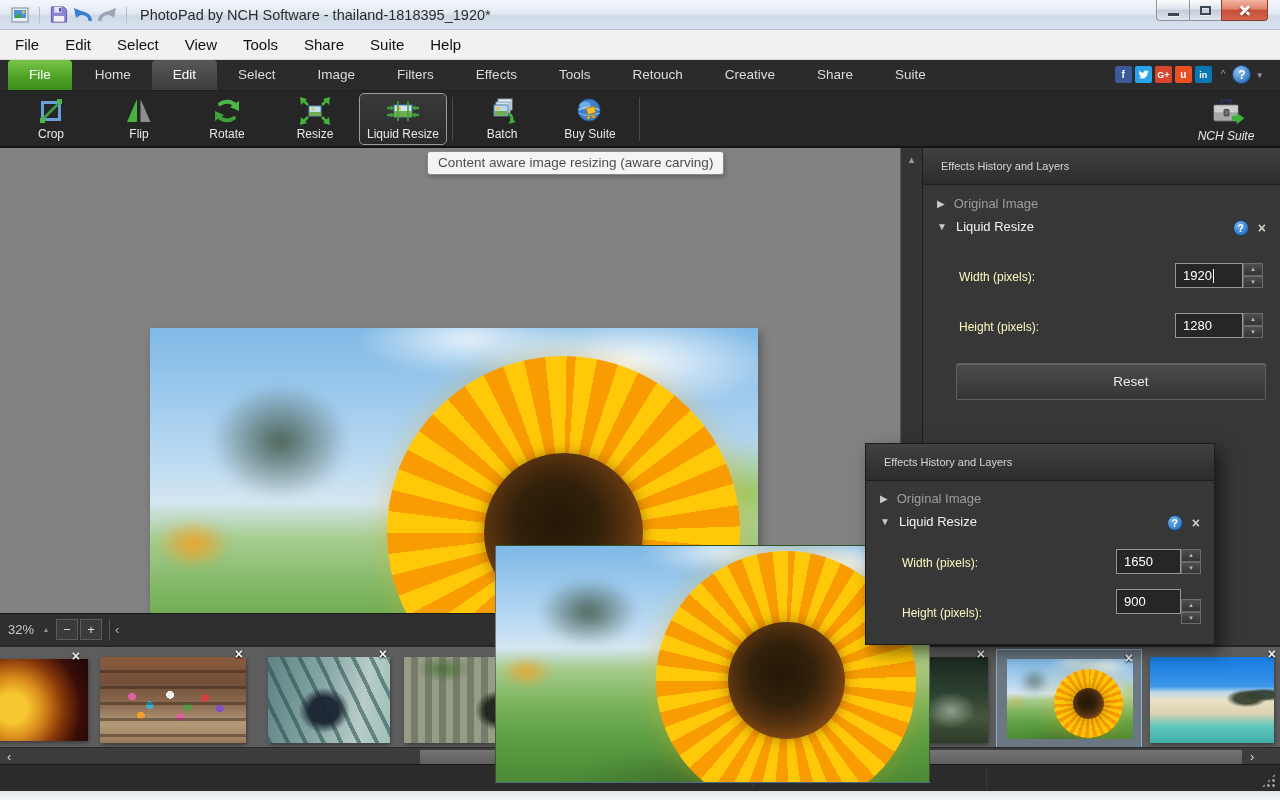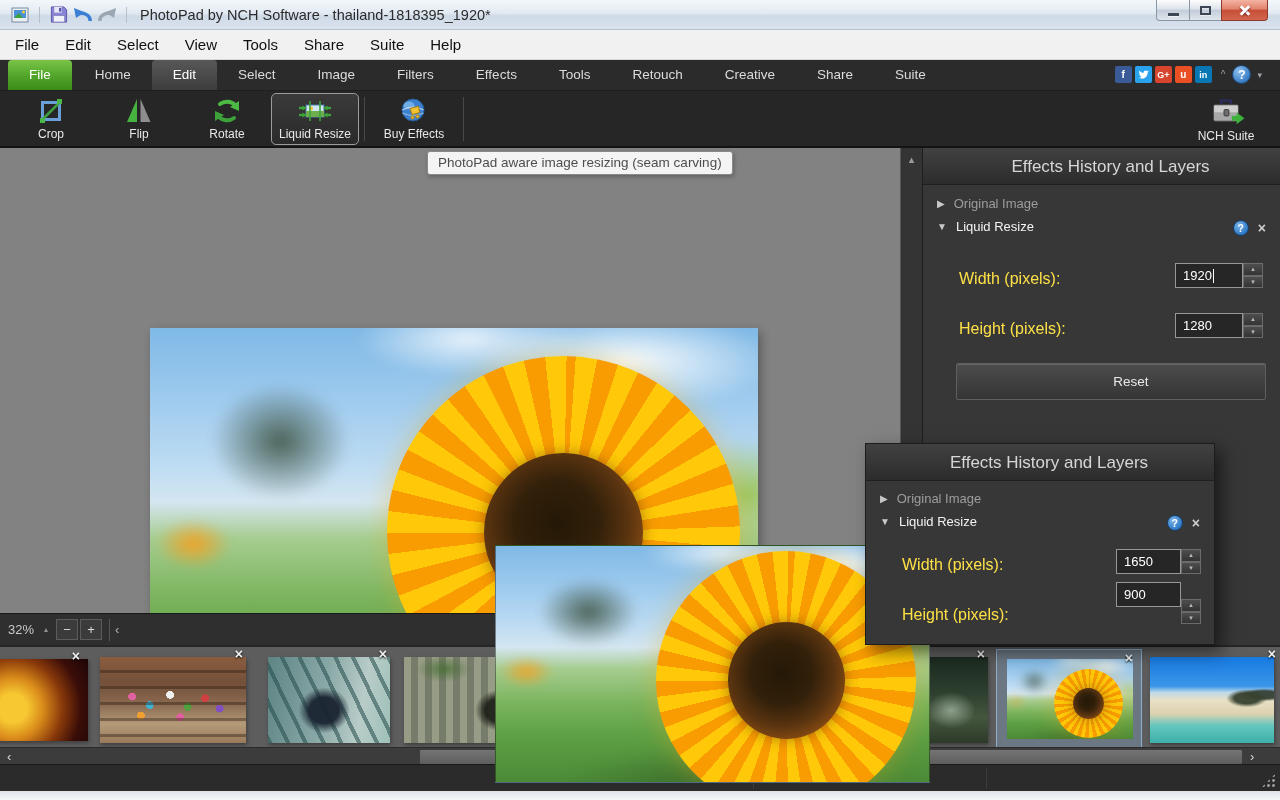--- a/index.html
+++ b/index.html
@@ -53,21 +53,21 @@
 
   
   #toolbar{position:absolute;left:0;top:90px;width:1280px;height:58px;background:#262626;
     border-top:1px solid #1f1f1f;border-bottom:2px solid #131313;display:flex;align-items:center;
     padding-left:7px;z-index:10;}
   .tbtn{width:88px;height:52px;display:flex;flex-direction:column;align-items:center;justify-content:center;
     gap:1px;cursor:pointer;border:1px solid transparent;}
   .tbtn .lab{font-size:12px;color:#e8e8e8;white-space:nowrap;text-align:center;}
   .tbtn.sel{border:1px solid #9b9b9b;border-radius:5px;background:linear-gradient(#3a3a3a,#2a2a2a);}
   .vsep{width:1px;height:44px;background:#484848;margin:0 5px;}
-  #nchsuite{position:absolute;right:10px;top:3px;}
+  #nchsuite{position:absolute;right:10px;top:3px;font-style:italic;}
 
   
   #canvas{position:absolute;left:0;top:148px;width:900px;height:465px;background:#828282;z-index:1;}
   .photo{position:absolute;overflow:hidden;
     background:linear-gradient(180deg,#7fb9e6 0%,#9fcbee 18%,#bedcf3 34%,#d4e6f0 43%,#a6cd90 52%,#7cb55f 66%,#5ea045 80%,#4c8a36 100%);}
   .haze{position:absolute;inset:-5%;filter:blur(5px);background:
     radial-gradient(ellipse 32% 16% at 76% 12%,rgba(255,255,255,.95),rgba(255,255,255,0) 70%),
     radial-gradient(ellipse 24% 12% at 52% 7%,rgba(255,255,255,.8),rgba(255,255,255,0) 70%),
     radial-gradient(ellipse 16% 20% at 24% 30%,rgba(42,62,38,.75),rgba(42,62,38,0) 65%),
     radial-gradient(ellipse 8% 8% at 11% 53%,rgba(248,158,28,.9),rgba(248,158,28,0) 70%),
@@ -98,32 +98,32 @@
   .zbtn{width:22px;height:21px;background:#3b3b3b;border:1px solid #5c5c5c;color:#ddd;font-size:13px;
     display:flex;align-items:center;justify-content:center;cursor:pointer;margin-right:2px;}
   #zoombar .zsep{width:1px;height:22px;background:#555;margin:0 5px;}
   #zoombar .arr{color:#b0b0b0;font-size:13px;cursor:pointer;}
 
   
   .ehl-panel{position:absolute;background:#373737;color:#e5e5e5;}
   #rightpanel{left:922px;top:148px;width:358px;height:497px;border-left:1px solid #1e1e1e;z-index:2;}
   #floatpanel{left:865px;top:443px;width:350px;height:202px;overflow:hidden;border:1px solid #1c1c1c;
     box-shadow:7px 7px 16px rgba(0,0,0,.5);z-index:6;}
-  .ehl-header{height:37px;line-height:37px;padding-left:18px;font-size:17px;color:#d6d6d6;
-    background:linear-gradient(180deg,#414141,#2c2c2c);border-bottom:1px solid #1f1f1f;text-align:center;}
+  .ehl-header{height:37px;line-height:37px;padding-left:18px;font-size:11px;color:#d6d6d6;
+    background:linear-gradient(180deg,#414141,#2c2c2c);border-bottom:1px solid #1f1f1f;}
   .ehl-row{position:absolute;left:14px;display:flex;align-items:center;gap:9px;font-size:13px;cursor:pointer;}
   .ehl-row .tri{font-size:10px;color:#c9c9c9;}
   .row-muted{color:#9d9d9d;}
   .row-bright{color:#f2f2f2;}
   .mini-help{width:16px;height:16px;border-radius:50%;color:#fff;font-size:10.5px;font-weight:bold;text-align:center;
     line-height:15px;background:radial-gradient(circle at 35% 30%,#7ab4e8,#2f7ac6 70%,#215a96);
     border:1px solid #16406e;cursor:pointer;}
   .mini-x{color:#cfcfcf;font-size:14px;font-weight:bold;cursor:pointer;line-height:14px;}
   .panel-icons{position:absolute;right:14px;display:flex;align-items:center;gap:9px;}
-  .fld-label{position:absolute;font-size:16px;color:#fde047;}
+  .fld-label{position:absolute;font-size:12px;color:#fef9c3;}
   .numin{position:absolute;width:68px;height:25px;background:#262626;border:1px solid #979797;
     color:#fff;font-size:13px;display:flex;align-items:center;padding-left:7px;cursor:text;}
   .tcaret{display:inline-block;width:1px;height:14px;background:#fff;margin-left:1px;}
   .spin{position:absolute;width:20px;height:25px;display:flex;flex-direction:column;}
   .spin span{flex:1;background:linear-gradient(#4e4e4e,#343434);border:1px solid #6b6b6b;font-size:7px;
     line-height:10px;color:#b8b8b8;text-align:center;cursor:pointer;}
   .reset-btn{position:absolute;left:33px;width:310px;height:37px;border:1px solid #5f5f5f;border-radius:2px;
     background:linear-gradient(180deg,#4c4c4c,#353535);box-shadow:inset 0 1px 0 #666;
     color:#eaeaea;font-size:13.5px;text-align:center;line-height:35px;cursor:pointer;padding-left:40px;}
 
@@ -288,50 +288,78 @@
     </div>
     <div class="tbtn">
       <svg width="30" height="30" viewBox="0 0 30 30">
           <path d="M8 8 A10 8 0 0 1 23 9" fill="none" stroke="#4cb944" stroke-width="4" stroke-linecap="round"></path>
           <polygon points="27,5 27,15 18,11" fill="#4cb944"></polygon>
           <path d="M22 22 A10 8 0 0 1 7 21" fill="none" stroke="#3da23a" stroke-width="4" stroke-linecap="round"></path>
           <polygon points="3,25 3,15 12,19" fill="#3da23a"></polygon>
         </svg>
       <span class="lab">Rotate</span>
     </div>
+    <div class="tbtn">
+      <svg width="34" height="30" viewBox="0 0 34 30">
+          <rect x="11" y="10" width="12" height="10" fill="#bfe0f2" stroke="#5a8ab0"></rect>
+          <rect x="11" y="16" width="12" height="4" fill="#6fae4e"></rect>
+          <circle cx="15" cy="13" r="1.5" fill="#f2c230"></circle>
+          <line x1="10" y1="9" x2="5" y2="4" stroke="#45b33e" stroke-width="2.5"></line>
+          <polygon points="2,1 9,3 3,9" fill="#45b33e"></polygon>
+          <line x1="24" y1="9" x2="29" y2="4" stroke="#45b33e" stroke-width="2.5"></line>
+          <polygon points="32,1 25,3 31,9" fill="#45b33e"></polygon>
+          <line x1="10" y1="21" x2="5" y2="26" stroke="#45b33e" stroke-width="2.5"></line>
+          <polygon points="2,29 9,27 3,21" fill="#45b33e"></polygon>
+          <line x1="24" y1="21" x2="29" y2="26" stroke="#45b33e" stroke-width="2.5"></line>
+          <polygon points="32,29 25,27 31,21" fill="#45b33e"></polygon>
+        </svg>
+      <span class="lab">Resize</span>
+    </div>
     <div class="tbtn sel">
       <svg width="34" height="30" viewBox="0 0 34 30">
           <rect x="8" y="9" width="18" height="12" fill="#cfe6f4" stroke="#4a7aa8"></rect>
           <rect x="8" y="15" width="18" height="6" fill="#6fae4e"></rect>
           <circle cx="13" cy="12.5" r="2" fill="#f2c230"></circle>
           <line x1="12" y1="5" x2="12" y2="25" stroke="#3da23a" stroke-width="1.6"></line>
           <line x1="22" y1="5" x2="22" y2="25" stroke="#3da23a" stroke-width="1.6"></line>
           <line x1="1" y1="12" x2="5" y2="12" stroke="#3da23a" stroke-width="2.4"></line>
           <polygon points="9,12 4.5,9.6 4.5,14.4" fill="#3da23a"></polygon>
           <line x1="33" y1="12" x2="29" y2="12" stroke="#3da23a" stroke-width="2.4"></line>
           <polygon points="25,12 29.5,9.6 29.5,14.4" fill="#3da23a"></polygon>
           <line x1="1" y1="19" x2="5" y2="19" stroke="#3da23a" stroke-width="2.4"></line>
           <polygon points="9,19 4.5,16.6 4.5,21.4" fill="#3da23a"></polygon>
           <line x1="33" y1="19" x2="29" y2="19" stroke="#3da23a" stroke-width="2.4"></line>
           <polygon points="25,19 29.5,16.6 29.5,21.4" fill="#3da23a"></polygon>
         </svg>
       <span class="lab">Liquid Resize</span>
     </div>
     <div class="vsep"></div>
     <div class="tbtn">
+      <svg width="34" height="30" viewBox="0 0 34 30">
+          <rect x="13" y="3" width="14" height="11" fill="#e8f2f8" stroke="#8a9ab0"></rect>
+          <rect x="11" y="6" width="14" height="11" fill="#cfe6f4" stroke="#8a9ab0"></rect>
+          <rect x="9" y="9" width="14" height="11" fill="#b8d8ee" stroke="#5a7a9a"></rect>
+          <rect x="9.6" y="15" width="12.8" height="4.4" fill="#6fae4e"></rect>
+          <circle cx="13" cy="12.5" r="1.8" fill="#f2c230"></circle>
+          <path d="M24 18 q4 2 2.5 7" fill="none" stroke="#3db23a" stroke-width="3"></path>
+          <polygon points="23.5,28 30.5,26 26.5,21.5" fill="#3db23a"></polygon>
+        </svg>
+      <span class="lab">Batch</span>
+    </div>
+    <div class="tbtn">
       <svg width="32" height="30" viewBox="0 0 32 30">
           <circle cx="15" cy="14" r="11" fill="#3d7fd0" stroke="#24578f"></circle>
           <ellipse cx="11" cy="9.5" rx="5.5" ry="4" fill="#7ab4e8" opacity="0.85"></ellipse>
           <path d="M4.5 14 q10.5 -6 21 0" stroke="#bcd8f0" stroke-width="1.2" fill="none"></path>
           <path d="M4.5 17 q10.5 5 21 0" stroke="#9cc2e4" stroke-width="1" fill="none"></path>
           <path d="M12 12.5 l8.5 -2.2 1.2 6.2 -7.5 2.2 z" fill="#f2c230" stroke="#a87d10"></path>
           <circle cx="14.5" cy="21.5" r="1.6" fill="#f2c230" stroke="#a87d10"></circle>
           <circle cx="19.5" cy="20.5" r="1.6" fill="#f2c230" stroke="#a87d10"></circle>
         </svg>
-      <span class="lab">Buy Effects</span>
+      <span class="lab">Buy Suite</span>
     </div>
     <div class="vsep"></div>
     <div id="nchsuite" class="tbtn">
       <svg width="40" height="31" viewBox="0 0 40 32">
           <path d="M15 8 v-4.5 h10 v4.5" fill="none" stroke="#2c2c58" stroke-width="2.6"></path>
           <rect x="7" y="8" width="26" height="17" rx="2" fill="#a8a8a8" stroke="#474747"></rect>
           <rect x="7.8" y="8.8" width="24.4" height="7" fill="#cecece"></rect>
           <rect x="18" y="13" width="5" height="6.5" rx="1" fill="#6e6e6e" stroke="#383838"></rect>
           <rect x="26" y="19.5" width="7" height="5" fill="#3db23a"></rect>
           <polygon points="39,22 31,16 31,28" fill="#3db23a"></polygon>
@@ -340,21 +368,21 @@
     </div>
   </div>
 
   <div id="canvas">
     <div id="mainphoto" class="photo">
       <div class="haze"></div>
       <div class="flower" style="left:39%;top:7%;width:58%;"></div>
     </div>
   </div>
 
-  <div id="tooltip">PhotoPad aware image resizing (seam carving)</div>
+  <div id="tooltip">Content aware image resizing (aware carving)</div>
 
   <div id="vscroll">
     <span class="arr">▴</span>
   </div>
 
   <div id="zoombar">
     <span id="zoomlevel">32%</span>
     <span id="zoomdrop">▴</span>
     <span class="zbtn">−</span>
     <span class="zbtn">+</span>
@@ -457,21 +485,21 @@
     </div>
     <span class="fld-label" style="left:36px;top:112px;">Width (pixels):</span>
     <div class="numin" style="left:250px;top:105px;width:65px;">
       <span>1650</span>
     </div>
     <div class="spin" style="left:315px;top:105px;">
       <span>▴</span>
       <span>▾</span>
     </div>
     <span class="fld-label" style="left:36px;top:162px;">Height (pixels):</span>
-    <div class="numin" style="left:250px;top:138px;width:65px;">
+    <div class="numin" style="left:250px;top:145px;width:65px;">
       <span>900</span>
     </div>
     <div class="spin" style="left:315px;top:155px;">
       <span>▴</span>
       <span>▾</span>
     </div>
   </div>
 
 </div>
 

